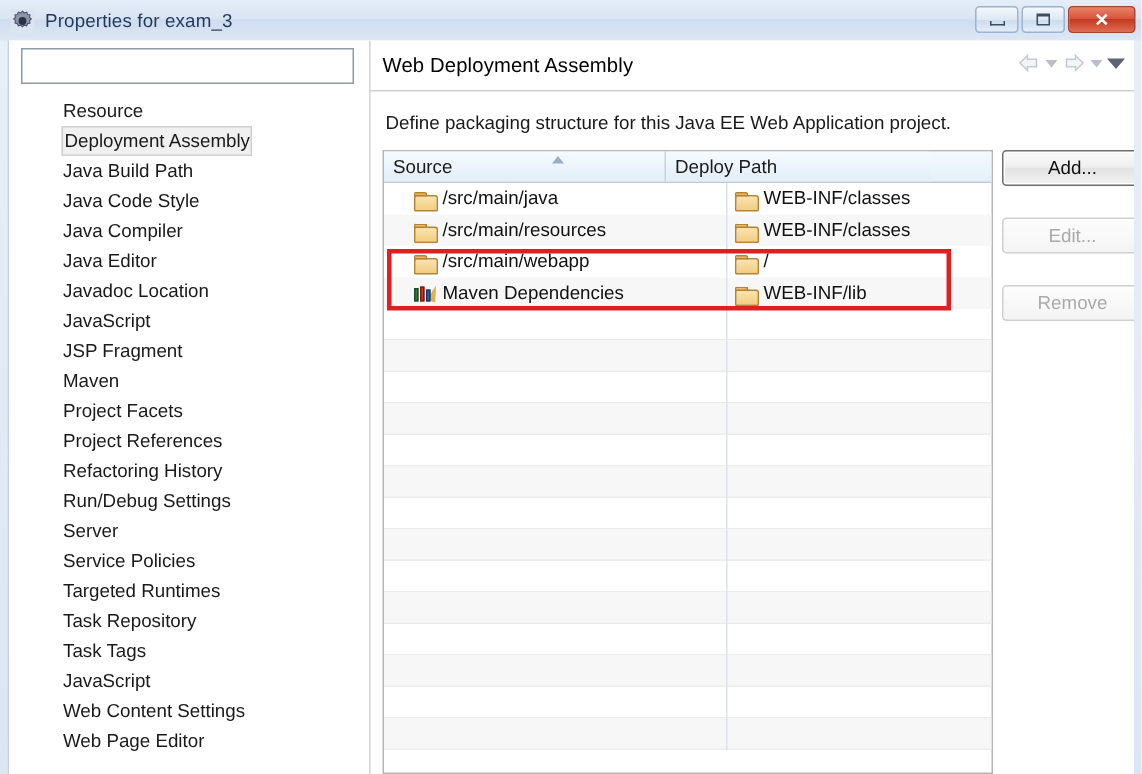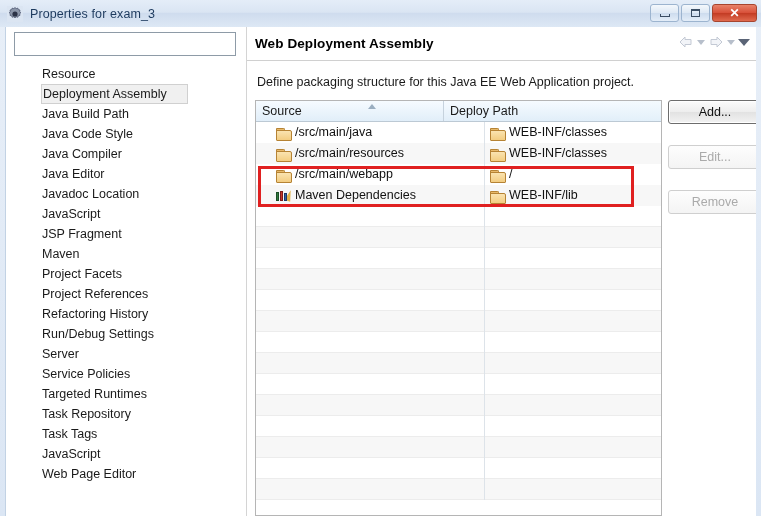--- a/index.html
+++ b/index.html
@@ -124,21 +124,21 @@
     color: #1a1a1a;
     white-space: nowrap;
     cursor: default;
   }
   .tree-item.selected {
     display: inline-block;
     background: #f0f0f0;
     border: 1px solid #d0d0d0;
     height: 20px;
     line-height: 18px;
-    padding-right: 20px;
+    padding-right: 0;
     margin-left: 0;
   }
   .tree-item-wrap { height: 20px; }
 
   
   .right-pane {
     flex: 1 1 auto;
     height: 489px;
     position: relative;
     background: #ffffff;
@@ -149,21 +149,21 @@
     left: 0; top: 0;
     width: 100%;
     height: 34px;
     display: flex;
     align-items: center;
     border-bottom: 1px solid #d0d0d0;
   }
   .page-title {
     margin-left: 8px;
     font-size: 13.5px;
-    font-weight: bold;
+    font-weight: normal;
     color: #000000;
     letter-spacing: 0.1px;
   }
   .nav-icons {
     position: absolute;
     right: 6px; top: 8px;
     display: flex;
     align-items: center;
     gap: 3px;
   }
@@ -407,20 +407,23 @@
             <div class="tree-item">Targeted Runtimes</div>
           </div>
           <div class="tree-item-wrap">
             <div class="tree-item">Task Repository</div>
           </div>
           <div class="tree-item-wrap">
             <div class="tree-item">Task Tags</div>
           </div>
           <div class="tree-item-wrap">
             <div class="tree-item">JavaScript</div>
+          </div>
+          <div class="tree-item-wrap">
+            <div class="tree-item">Web Content Settings</div>
           </div>
           <div class="tree-item-wrap">
             <div class="tree-item">Web Page Editor</div>
           </div>
         </div>
     </div>
 
     <div class="right-pane">
 
       <div class="page-header">

